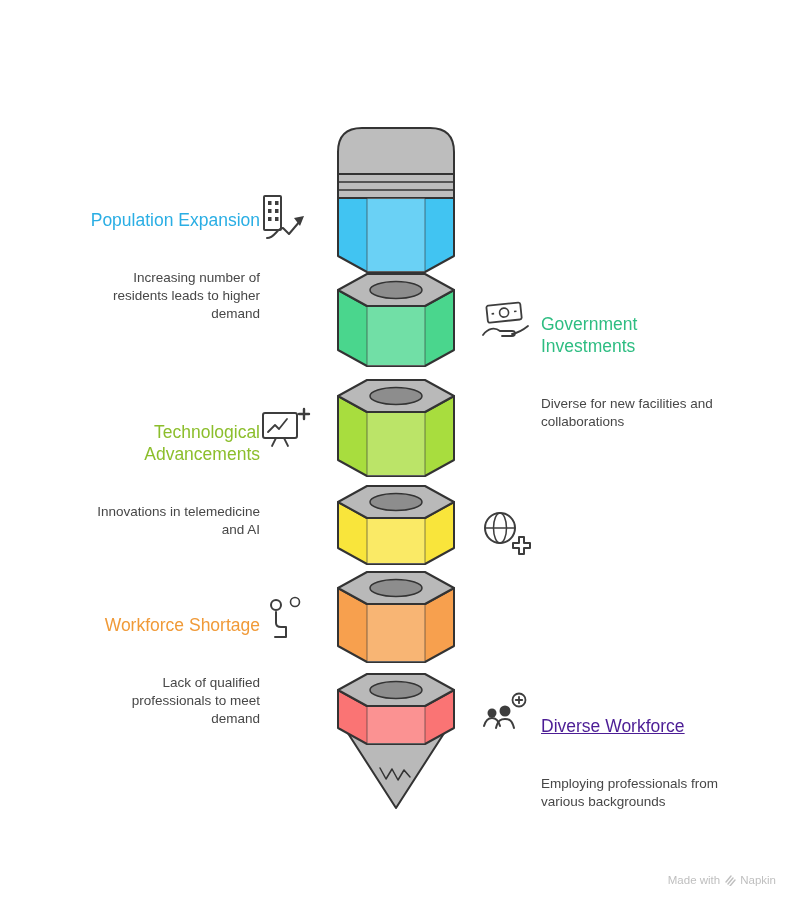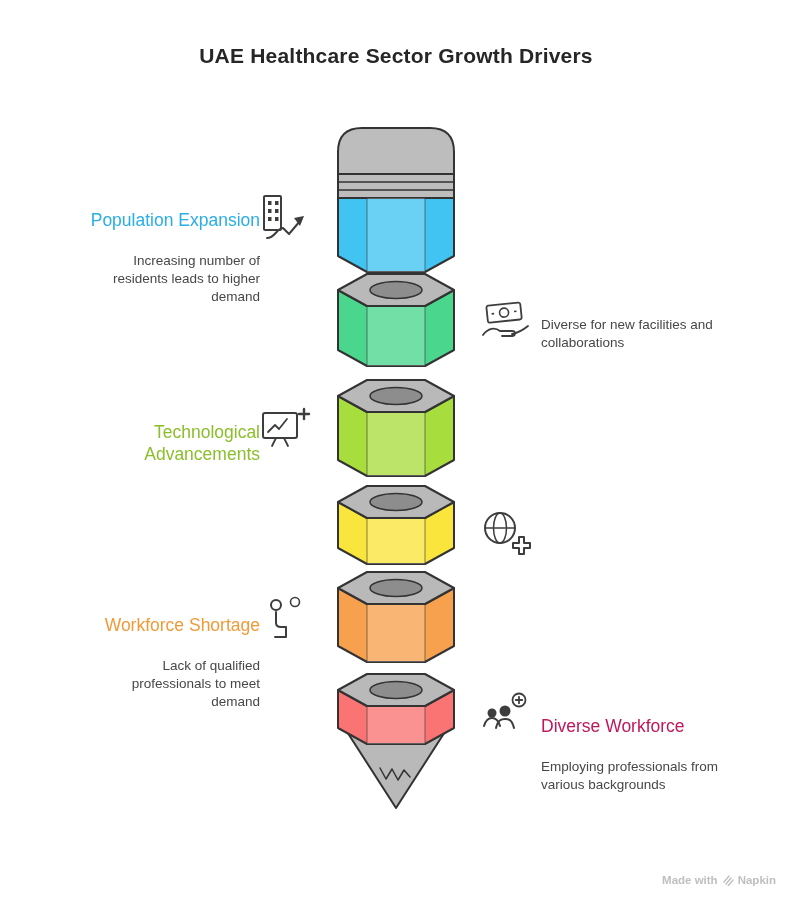--- a/index.html
+++ b/index.html
@@ -7,42 +7,41 @@
     position:relative;width:792px;height:906px;background:#ffffff;
     font-family:"Liberation Sans", sans-serif;overflow:hidden;
   }
   .title{
     position:absolute;top:44px;left:0;width:100%;text-align:center;
     font-size:21px;font-weight:700;color:#262626;letter-spacing:.2px;
   }
   .pencil{position:absolute;left:314px;top:118px;}
   .entry{position:absolute;white-space:pre-line;}
   .entry .heading{font-size:17.5px;font-weight:500;line-height:1.26;}
-  .entry .body{font-size:13.5px;line-height:1.34;color:#474747;margin-top:3px;}
+  .entry .body{font-size:13.5px;line-height:1.34;color:#474747;margin-top:20px;}
   .left{right:532px;width:232px;text-align:right;}
   .right{left:541px;width:230px;text-align:left;}
   .e1{top:191px}.e2{top:295px}.e3{top:403px}.e4{top:511px}.e5{top:596px}.e6{top:697px}
   .icon{position:absolute;}
   .i1{left:255px;top:188px}
   .i2{left:479px;top:296px}
   .i3{left:258px;top:402px}
   .i4{left:478px;top:506px}
   .i5{left:263px;top:592px}
   .i6{left:480px;top:688px}
   .watermark{
     position:absolute;right:16px;bottom:20px;display:flex;align-items:center;gap:4px;
-    font-size:11.5px;color:#bfbfbf;font-weight:bold;
+    font-size:11.5px;color:#bfbfbf;
   }
 </style>
 </head>
 <body>
 
 <div class="page">
 
-  <div class="title">UAE Healthcare Sector Growth Drivers</div>
 
   <svg class="pencil" width="164" height="700" viewBox="0 0 164 700">
 
     <g>
       <path d="M28,606 L136,606 L82,690 Z" stroke="#333333" stroke-width="2" stroke-linejoin="round" fill="#b9b9b9"></path>
       <polyline points="66,650 72,661 78,651 84,662 90,652 96,659" fill="none" stroke="#333333" stroke-width="1.5" stroke-linejoin="round" stroke-linecap="round"></polyline>
     </g>
 
     <g>
       <path d="M24,56 L24,34 Q24,10 48,10 L116,10 Q140,10 140,34 L140,56 Z" stroke="#333333" stroke-width="2" fill="#bdbdbd"></path>
@@ -115,38 +114,42 @@
       <rect x="13" y="21" width="3.5" height="4" fill="#3d3d3d"></rect>
       <rect x="20" y="21" width="3.5" height="4" fill="#3d3d3d"></rect>
       <rect x="13" y="29" width="3.5" height="4" fill="#3d3d3d"></rect>
       <rect x="20" y="29" width="3.5" height="4" fill="#3d3d3d"></rect>
       <path d="M12,50 C20,50 22,40 28,40 L34,46 L45,33" fill="none" stroke="#3d3d3d" stroke-width="2" stroke-linecap="round" stroke-linejoin="round"></path>
       <polygon points="49,28 39,30 45,38" fill="#3d3d3d"></polygon>
     </svg>
   </div>
 
   <div class="entry right e2">
+    <div class="heading" style="color: rgb(46, 189, 130);">Government
+Investments</div>
     <div class="body">Diverse for new facilities and
 collaborations</div>
   </div>
   <div class="icon i2">
     <svg width="52" height="50" viewBox="0 0 52 50">
       <g transform="rotate(-6 26 16)">
         <rect x="8" y="8" width="34" height="17" rx="2" fill="none" stroke="#3d3d3d" stroke-width="1.8"></rect>
         <circle cx="25" cy="16.5" r="4.5" fill="none" stroke="#3d3d3d" stroke-width="1.6"></circle>
         <line x1="12.5" y1="16.5" x2="15" y2="16.5" stroke="#3d3d3d" stroke-width="1.6"></line>
         <line x1="35" y1="16.5" x2="37.5" y2="16.5" stroke="#3d3d3d" stroke-width="1.6"></line>
       </g>
       <path d="M4,39 C9,32 16,31 21,35 L33,35 C37,35 37,40 33,40 L23,40 M33,38 C39,37 44,34 49,30" fill="none" stroke="#3d3d3d" stroke-width="1.8" stroke-linecap="round"></path>
     </svg>
   </div>
 
   <div class="entry left e3">
     <div class="heading" style="color: rgb(140, 190, 44);">Technological
 Advancements</div>
+    <div class="body">Innovations in telemedicine
+and AI</div>
   </div>
   <div class="icon i3">
     <svg width="54" height="52" viewBox="0 0 54 52">
       <rect x="5" y="11" width="34" height="25" rx="2" fill="none" stroke="#3d3d3d" stroke-width="2"></rect>
       <path d="M10,30 L17,23 L21,27 L29,17" fill="none" stroke="#3d3d3d" stroke-width="1.8" stroke-linecap="round" stroke-linejoin="round"></path>
       <path d="M18,36 L14,44 M26,36 L30,44" stroke="#3d3d3d" stroke-width="1.8" stroke-linecap="round"></path>
       <line x1="46" y1="7" x2="46" y2="17" stroke="#3d3d3d" stroke-width="2.4" stroke-linecap="round"></line>
       <line x1="41" y1="12" x2="51" y2="12" stroke="#3d3d3d" stroke-width="2.4" stroke-linecap="round"></line>
     </svg>
   </div>
@@ -170,21 +173,21 @@
   </div>
   <div class="icon i5">
     <svg width="50" height="56" viewBox="0 0 50 56">
       <circle cx="13" cy="13" r="5" fill="none" stroke="#3d3d3d" stroke-width="2"></circle>
       <path d="M13,20 L13,31 C13,34 15,35 18,35 L23,35 L23,45 L12,45" fill="none" stroke="#3d3d3d" stroke-width="2" stroke-linecap="round" stroke-linejoin="round"></path>
       <circle cx="32" cy="10" r="4.5" fill="none" stroke="#3d3d3d" stroke-width="1.6"></circle>
     </svg>
   </div>
 
   <div class="entry right e6">
-    <div class="heading" style="color: #be185d;">Diverse Workforce</div>
+    <div class="heading" style="color: #4c1d95; text-decoration: underline;">Diverse Workforce</div>
     <div class="body">Employing professionals from
 various backgrounds</div>
   </div>
   <div class="icon i6">
     <svg width="52" height="52" viewBox="0 0 52 52">
       <circle cx="12" cy="25" r="4.5" fill="#3d3d3d"></circle>
       <path d="M4,38 C6,31 9,30 12,30 C15,30 18,31 20,38" fill="none" stroke="#3d3d3d" stroke-width="2" stroke-linecap="round"></path>
       <circle cx="25" cy="23" r="5.5" fill="#3d3d3d"></circle>
       <path d="M16,40 C18,32 21,31 25,31 C29,31 32,32 34,40" fill="none" stroke="#3d3d3d" stroke-width="2" stroke-linecap="round"></path>
       <circle cx="39" cy="12" r="6.5" fill="#ffffff" stroke="#3d3d3d" stroke-width="1.8"></circle>

